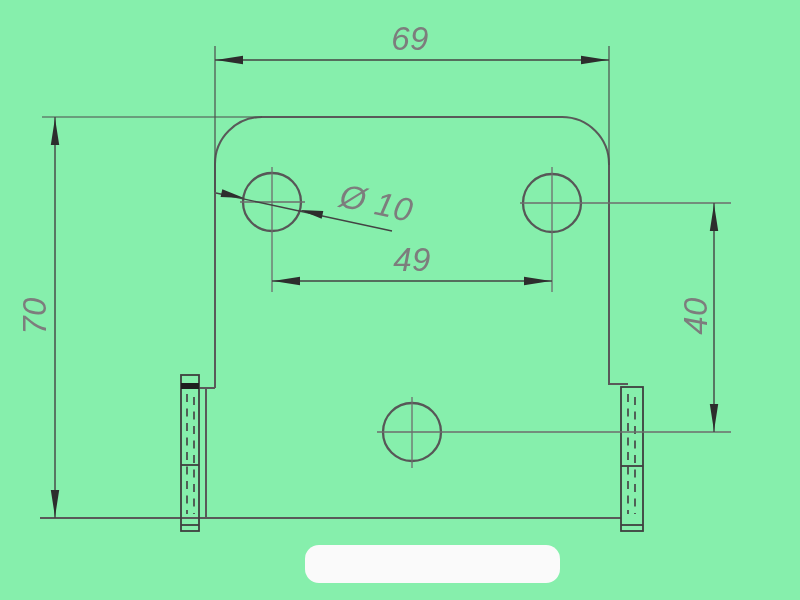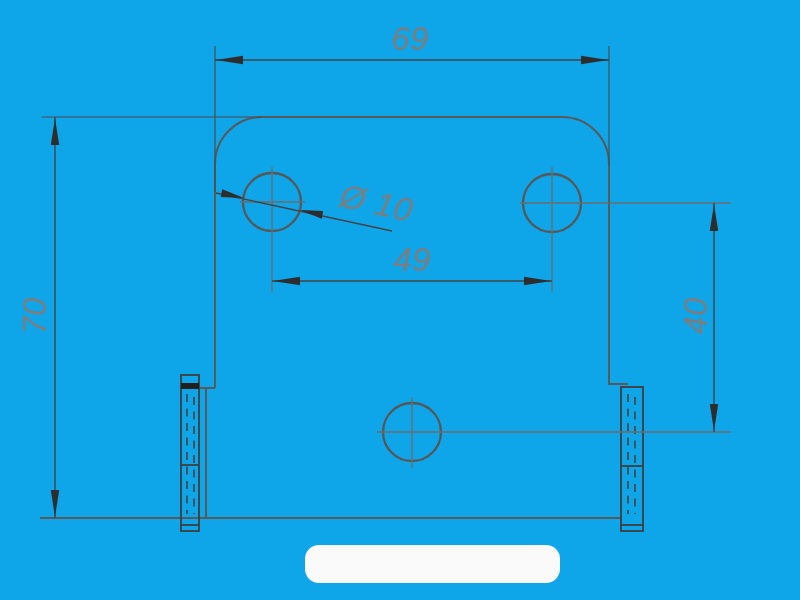--- a/index.html
+++ b/index.html
@@ -7,21 +7,21 @@
     padding: 0;
     width: 800px;
     height: 600px;
     background: #ffffff;
     overflow: hidden;
   }
   .canvas {
     position: relative;
     width: 800px;
     height: 600px;
-    background: #0ea5e9;
+    background: #86efac;
   }
   svg { display: block; }
   .outline   { stroke: #595959; stroke-width: 2;   fill: none; }
   .flange    { stroke: #3f3f3f; stroke-width: 1.8; fill: none; }
   .hole      { stroke: #575757; stroke-width: 2.3; fill: none; }
   .center    { stroke: #6d6d6d; stroke-width: 1.3; fill: none; }
   .dim       { stroke: #434343; stroke-width: 1.4; fill: none; }
   .ext       { stroke: #4c4c4c; stroke-width: 1.2; fill: none; }
   .hidden-ln { stroke: #474747; stroke-width: 1.7; fill: none; stroke-dasharray: 8 6.5; }
   .arrow     { fill: #2d2d2d; stroke: none; }

